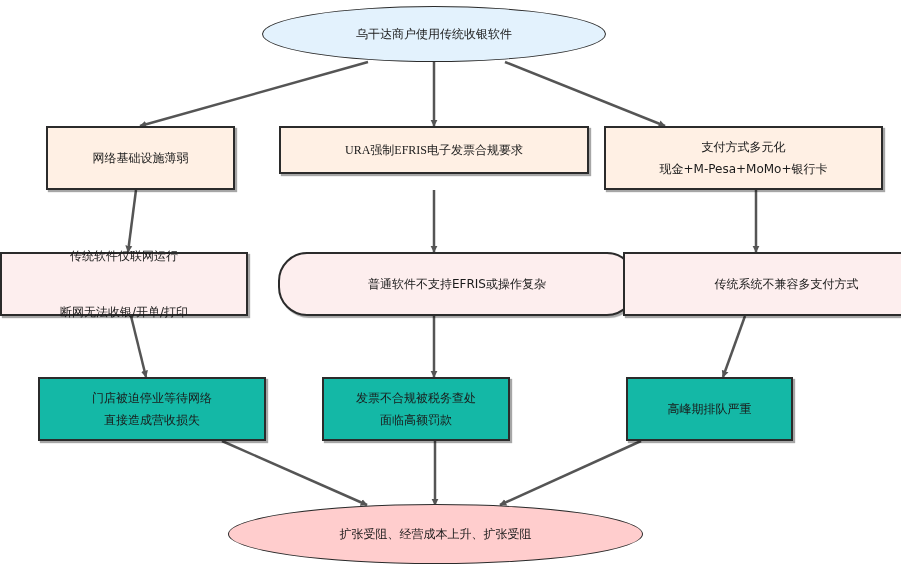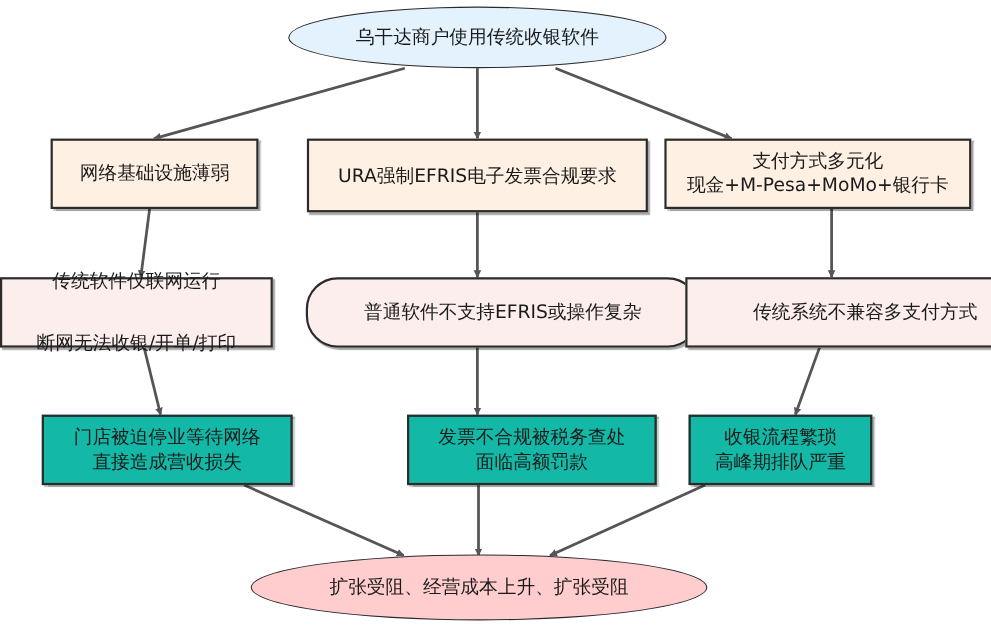--- a/index.html
+++ b/index.html
@@ -1,21 +1,21 @@
 <!DOCTYPE html>
 <html><head>
 <meta charset="utf-8">
 <style>
   html, body { margin: 0; padding: 0; background: #ffffff; }
   body { width: 901px; height: 571px; position: relative; overflow: hidden;
          font-family: "DejaVu Sans", "Liberation Sans", sans-serif; color: #1a1a1a; }
   svg.edges { position: absolute; left: 0; top: 0; width: 901px; height: 571px; }
   .node { position: absolute; box-sizing: border-box; display: flex; flex-direction: column;
           align-items: center; justify-content: center; text-align: center;
-          font-size: 17px; line-height: 22px; border: 2px solid #2b2b2b;
+          font-size: 12px; line-height: 22px; border: 2px solid #2b2b2b;
           box-shadow: 2px 2px 1px rgba(0,0,0,0.35); }
   .ellipse { border-radius: 50%; border-width: 1.5px; box-shadow: none; }
   .top { background: #e3f2fd; }
   .cause { background: #fff0e4; }
   .issue { background: #fdeeee; }
   .impact { background: #14b8a6; }
   .bottom { background: #ffcdcd; }
   .line { white-space: nowrap; }
 </style>
 </head>
@@ -44,21 +44,21 @@
 </svg>
 
 <div class="node ellipse top" id="n-root" style="left:262px;top:6px;width:344px;height:56px;">
   <span class="line">乌干达商户使用传统收银软件</span>
 </div>
 
 <div class="node cause" id="n-cause_network" style="left:46px;top:126px;width:189px;height:64px;align-items:center;">
   <span class="line">网络基础设施薄弱</span>
 </div>
 
-<div class="node cause" id="n-cause_efris" style="left:279px;top:126px;width:310px;height:67px;">
+<div class="node cause" id="n-cause_efris" style="left:279px;top:126px;width:310px;height:48px;font-family:Liberation Serif, serif;">
   <span class="line">URA强制EFRIS电子发票合规要求</span>
 </div>
 
 <div class="node cause" id="n-cause_payment" style="left:604px;top:126px;width:279px;height:64px;">
   <span class="line">支付方式多元化</span>
   <span class="line">现金+M-Pesa+MoMo+银行卡</span>
 </div>
 
 <div class="node issue" id="n-issue_network" style="left:0px;top:252px;width:248px;height:64px;gap:34px;">
   <span class="line">传统软件仅联网运行</span>
@@ -71,25 +71,24 @@
 
 <div class="node issue" id="n-issue_payment" style="left:623px;top:252px;width:301px;height:64px;padding-left:26px;">
   <span class="line">传统系统不兼容多支付方式</span>
 </div>
 
 <div class="node impact" id="n-impact_network" style="left:38px;top:377px;width:228px;height:64px;">
   <span class="line">门店被迫停业等待网络</span>
   <span class="line">直接造成营收损失</span>
 </div>
 
-<div class="node impact" id="n-impact_efris" style="left:322px;top:377px;width:227px;height:64px;margin-left:48px;">
+<div class="node impact" id="n-impact_efris" style="left:322px;top:377px;width:188px;height:64px;">
   <span class="line">发票不合规被税务查处</span>
   <span class="line">面临高额罚款</span>
 </div>
 
 <div class="node impact" id="n-impact_payment" style="left:626px;top:377px;width:167px;height:64px;">
-  <span class="line">收银流程繁琐</span>
   <span class="line">高峰期排队严重</span>
 </div>
 
 <div class="node ellipse bottom" id="n-result" style="left:228px;top:504px;width:415px;height:60px;">
   <span class="line">扩张受阻、经营成本上升、扩张受阻</span>
 </div>
 
 </body></html>

